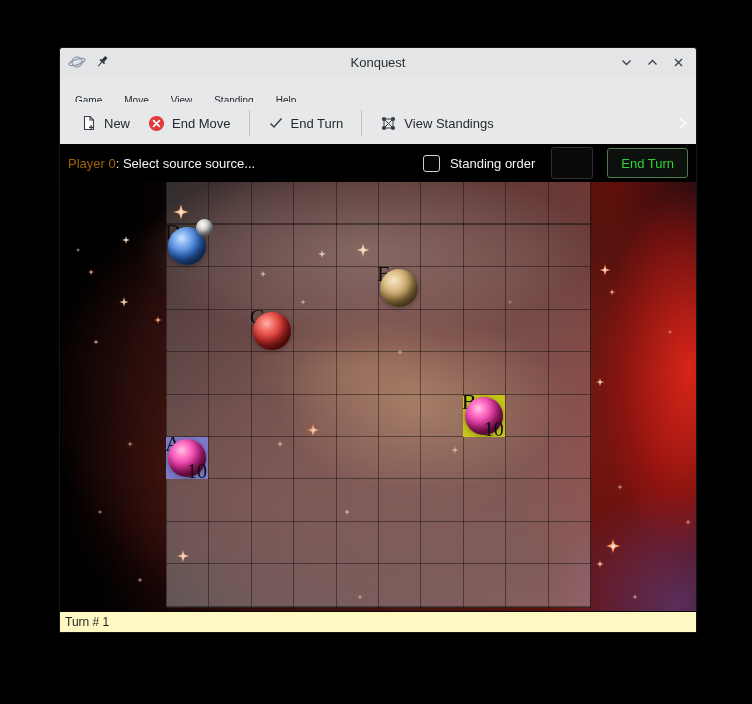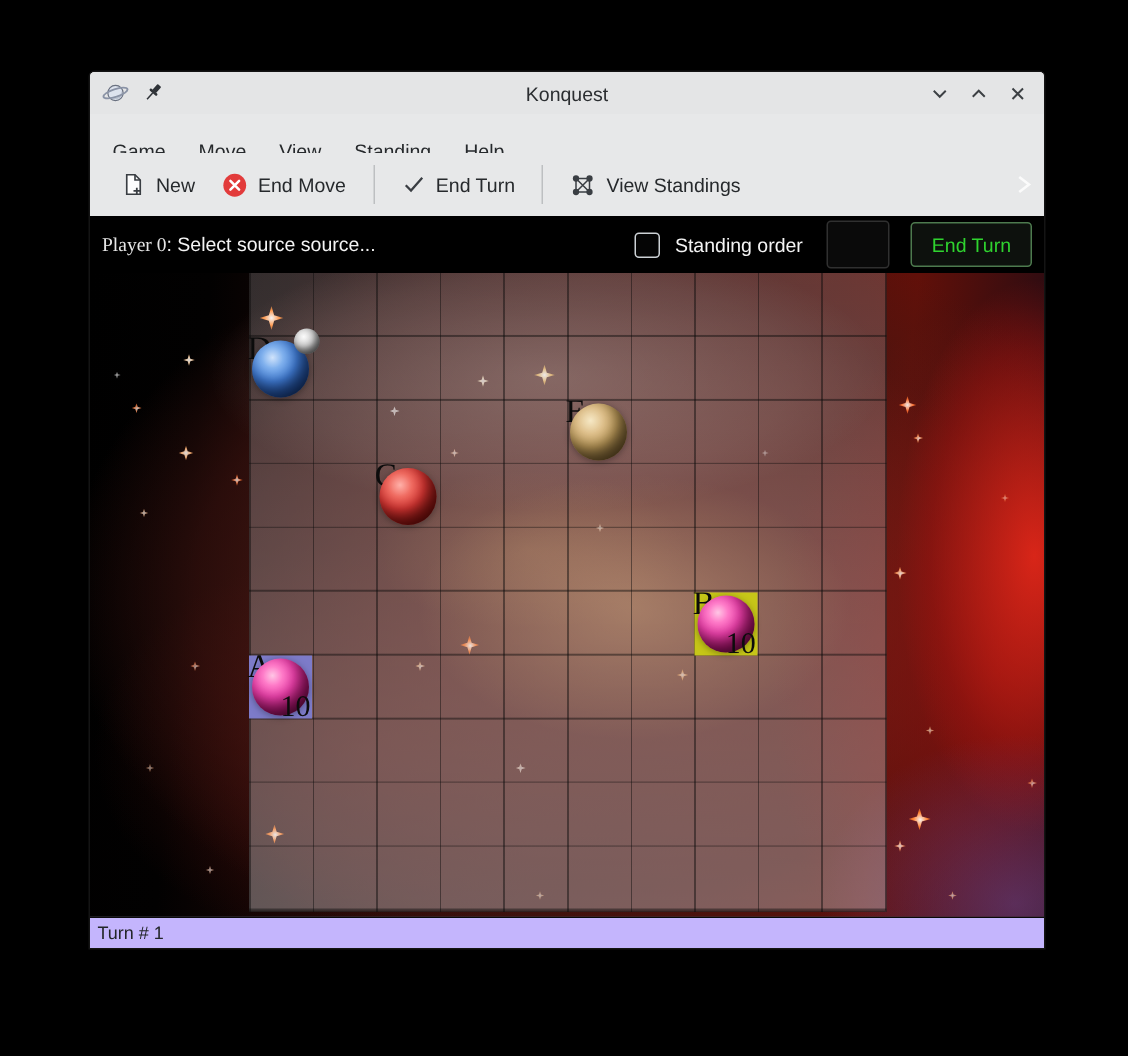--- a/index.html
+++ b/index.html
@@ -14,21 +14,21 @@
   }
   
   .titlebar{height:28px;flex:0 0 28px;display:flex;align-items:center;position:relative;background:#e4e5e6;}
   .titlebar-icons{display:flex;align-items:center;gap:8px;padding-left:8px;z-index:2;}
   .tb-icon{display:flex;align-items:center;justify-content:center;width:18px;height:18px;}
   .window-title{position:absolute;left:0;right:0;text-align:center;font-size:13px;color:#2b2e31;}
   .window-controls{margin-left:auto;display:flex;align-items:center;gap:10px;padding-right:10px;z-index:2;}
   .win-ctl{width:16px;height:16px;display:flex;align-items:center;justify-content:center;cursor:default;}
   
   .menubar{height:26px;flex:0 0 26px;display:flex;align-items:center;padding-left:4px;background:#e7e8e9;}
-  .menu-item{padding:3px 11px;font-size:13px;color:#26292c;margin-top:23px;}
+  .menu-item{padding:3px 11px;font-size:10px;color:#26292c;margin-top:23px;}
   
   .toolbar{height:42px;flex:0 0 42px;display:flex;align-items:center;padding-left:12px;background:#e7e8e9;position:relative;}
   .tool-btn{display:flex;align-items:center;gap:7px;padding:7px 9px;font-size:13px;color:#26292c;border-radius:3px;}
   .tool-btn .ticon{display:flex;align-items:center;}
   .tool-sep{width:1px;height:26px;background:#bdbfc1;margin:0 9px;}
   .toolbar-overflow{position:absolute;right:6px;top:50%;transform:translateY(-50%);display:flex;}
   
   .message-bar{height:38px;flex:0 0 38px;background:#000;display:flex;align-items:center;padding:0 8px;gap:10px;}
   .msg-text{font-size:13px;white-space:nowrap;}
   .msg-player{color:#4545cb;}
@@ -78,21 +78,21 @@
     position:absolute;right:-5px;top:-6px;width:17px;height:17px;border-radius:50%;z-index:3;
     background:radial-gradient(circle at 38% 32%, #fbfbfb 0%, #d0d0d0 40%, #9b9b9b 70%, #6f6f6f 95%);
     box-shadow:inset -2px -3px 5px rgba(0,0,0,0.5);
   }
   .planet-ships{
     position:absolute;right:1px;bottom:-3px;z-index:4;
     font-family:Liberation Serif, serif;font-size:20px;color:#0c0c0c;line-height:1.1;
   }
   .star{position:absolute;clip-path:polygon(50% 0%,61% 39%,100% 50%,61% 61%,50% 100%,39% 61%,0% 50%,39% 39%);}
   
-  .statusbar{flex:1;background:#c4b5fd;display:flex;align-items:center;padding-left:5px;font-size:12px;color:#232629;border-top:1px solid #0a0a0a;}
+  .statusbar{flex:1;background:#fef9c3;display:flex;align-items:center;padding-left:5px;font-size:12px;color:#232629;border-top:1px solid #0a0a0a;}
 </style>
 </head>
 <body>
 
 <div class="window">
 
   <div class="titlebar">
     <div class="titlebar-icons">
       <span class="tb-icon">
         <svg width="18" height="18" viewBox="0 0 18 18">
@@ -183,21 +183,21 @@
       </div>
       <span class="toolbar-overflow">
       <svg width="15" height="15" viewBox="0 0 15 15">
           <path d="M4.5 2.5 L11 7.5 L4.5 12.5" fill="none" stroke="#fbfbfb" stroke-width="1.7"></path>
         </svg>
     </span>
   </div>
 
   <div class="message-bar">
     <span class="msg-text">
-      <span class="msg-player" style="color: #e5e5e5; font-family: Liberation Serif, serif;">Player 0</span><span class="msg-rest">: Select source source...</span>
+      <span class="msg-player" style="color: #a16207;">Player 0</span><span class="msg-rest">: Select source source...</span>
     </span>
     <span class="msg-spacer"></span>
     <span class="standing-checkbox"></span>
     <span class="standing-label">Standing order</span>
     <input class="ships-input" value="" style="">
     <button class="end-turn-btn" style="color: rgb(47, 211, 47);">End Turn</button>
   </div>
 
   <div class="board">
     <div class="board-grid">

